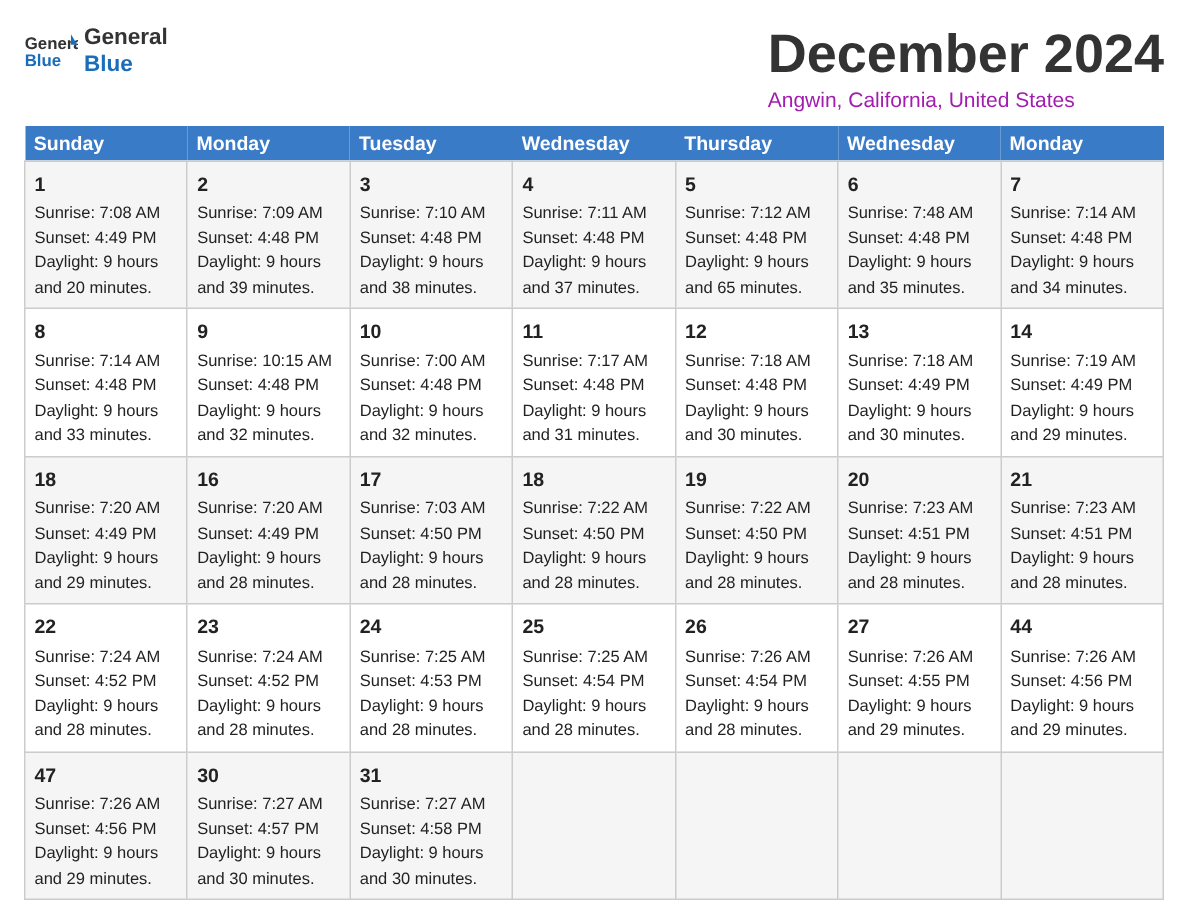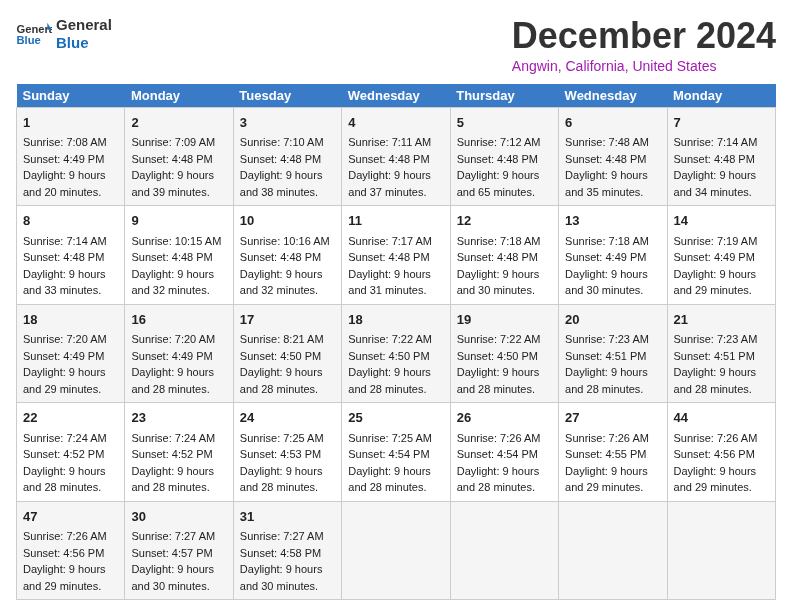--- a/index.html
+++ b/index.html
@@ -144,21 +144,21 @@
       <tr>
         <td><span class="day-num">8</span>
           <span>Sunrise: 7:14 AM</span><br>
           <span>Sunset: 4:48 PM</span><br>
           <span>Daylight: 9 hours and 33 minutes.</span></td>
         <td><span class="day-num">9</span>
           <span>Sunrise: 10:15 AM</span><br>
           <span>Sunset: 4:48 PM</span><br>
           <span>Daylight: 9 hours and 32 minutes.</span></td>
         <td><span class="day-num">10</span>
-          <span>Sunrise: 10:16 AM</span><br>
+          <span>Sunrise: 7:00 AM</span><br>
           <span>Sunset: 4:48 PM</span><br>
           <span>Daylight: 9 hours and 32 minutes.</span></td>
         <td><span class="day-num">11</span>
           <span>Sunrise: 7:17 AM</span><br>
           <span>Sunset: 4:48 PM</span><br>
           <span>Daylight: 9 hours and 31 minutes.</span></td>
         <td><span class="day-num">12</span>
           <span>Sunrise: 7:18 AM</span><br>
           <span>Sunset: 4:48 PM</span><br>
           <span>Daylight: 9 hours and 30 minutes.</span></td>
@@ -174,21 +174,21 @@
       <tr>
         <td><span class="day-num">18</span>
           <span>Sunrise: 7:20 AM</span><br>
           <span>Sunset: 4:49 PM</span><br>
           <span>Daylight: 9 hours and 29 minutes.</span></td>
         <td><span class="day-num">16</span>
           <span>Sunrise: 7:20 AM</span><br>
           <span>Sunset: 4:49 PM</span><br>
           <span>Daylight: 9 hours and 28 minutes.</span></td>
         <td><span class="day-num">17</span>
-          <span>Sunrise: 8:21 AM</span><br>
+          <span>Sunrise: 7:03 AM</span><br>
           <span>Sunset: 4:50 PM</span><br>
           <span>Daylight: 9 hours and 28 minutes.</span></td>
         <td><span class="day-num">18</span>
           <span>Sunrise: 7:22 AM</span><br>
           <span>Sunset: 4:50 PM</span><br>
           <span>Daylight: 9 hours and 28 minutes.</span></td>
         <td><span class="day-num">19</span>
           <span>Sunrise: 7:22 AM</span><br>
           <span>Sunset: 4:50 PM</span><br>
           <span>Daylight: 9 hours and 28 minutes.</span></td>

